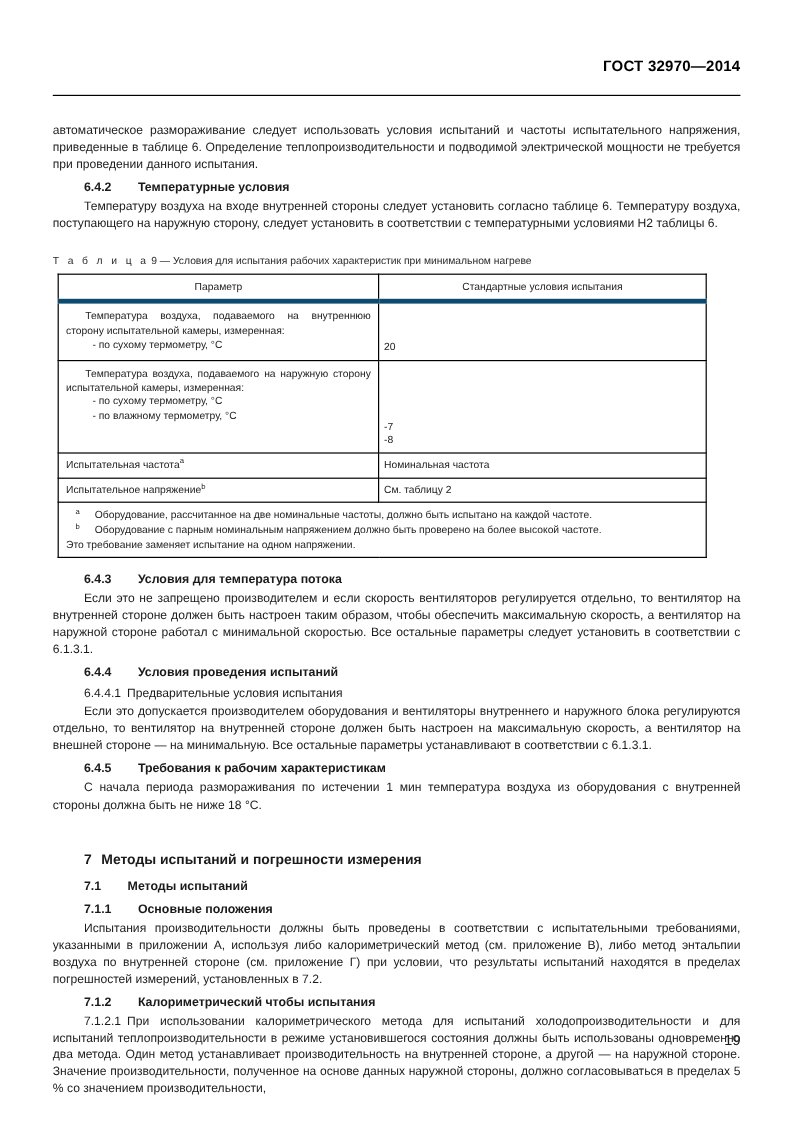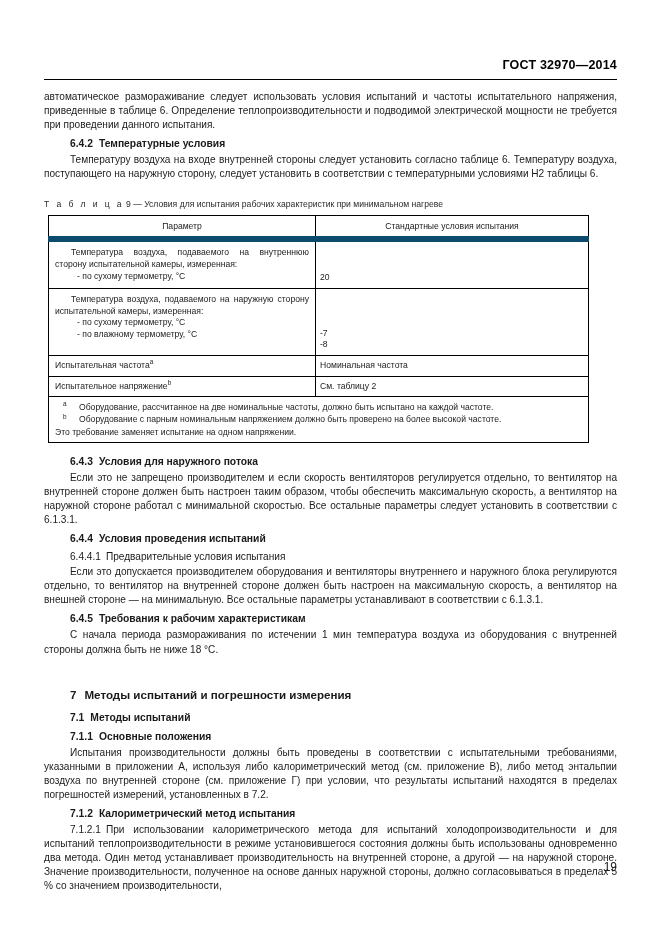--- a/index.html
+++ b/index.html
@@ -15,59 +15,59 @@
   }
   .page {
     position: relative;
     width: 661px;
     height: 936px;
     padding: 0;
   }
   
   .header {
     position: absolute;
-    top: 58px;
+    top: 48px;
     right: 44px;
     font-size: 12.5px;
     font-weight: bold;
     letter-spacing: 0.2px;
     color: #000;
   }
   .header-rule {
     position: absolute;
     top: 79px;
     left: 44px;
     right: 44px;
     height: 1px;
     background: #000;
   }
   
   .content {
     position: absolute;
-    top: 90px;
+    top: 103px;
     left: 44px;
     width: 573px;
   }
   p.body {
     margin: 0;
     font-size: 10.1px;
     line-height: 14.1px;
     text-align: justify;
     text-justify: inter-word;
     color: #1b1b1b;
   }
   p.body.indent { text-indent: 26px; }
   h3.sec {
     margin: 5px 0 2px 0;
     font-size: 10.3px;
     font-weight: bold;
     padding-left: 26px;
     line-height: 14px;
   }
-  h3.sec .num { margin-right: 6px; }
+  h3.sec .num { margin-right: 22px; }
   p.subsec {
     margin: 4px 0 1px 0;
     font-size: 10.1px;
     padding-left: 26px;
     line-height: 14px;
   }
   p.subsec .num { margin-right: 5px; }
   h2.chapter {
     margin: 30px 0 9px 0;
     font-size: 11.6px;
@@ -95,21 +95,21 @@
     font-size: 8.6px;
     color: #222;
     table-layout: fixed;
   }
   table.t9 td, table.t9 th {
     border: 1px solid #000;
     padding: 0;
     vertical-align: top;
   }
   table.t9 .head th {
-    border-bottom: 6px solid #0c4a6e;
+    border-bottom: 4px solid #0c4a6e;
     font-weight: normal;
     text-align: center;
     padding: 5px 4px 5px 4px;
     font-size: 8.6px;
   }
   table.t9 .c-param {
     padding: 5px 6px 4px 6px;
     text-align: justify;
     line-height: 11.6px;
     margin-left: 40px;
@@ -197,21 +197,21 @@
       <tbody>
         <tr style="height:49px">
           <td class="c-param">
             <span class="lead">Температура воздуха, подаваемого на внутреннюю сторону испытательной камеры, измеренная:</span>
             <span class="dash">- по сухому термометру, °С</span>
           </td>
           <td class="c-value">
             <span class="v">20</span>
           </td>
         </tr>
-        <tr style="height:67px">
+        <tr style="height:77px">
           <td class="c-param">
             <span class="lead">Температура воздуха, подаваемого на наружную сторону испытательной камеры, измеренная:</span>
             <span class="dash">- по сухому термометру, °С</span>
             <span class="dash">- по влажному термометру, °С</span>
           </td>
           <td class="c-value">
             <span class="v">-7</span>
             <span class="v">-8</span>
           </td>
         </tr>
@@ -227,21 +227,21 @@
           <td class="notes" colspan="2">
             <span class="note note-a"><span class="mk">a</span><span>Оборудование, рассчитанное на две номинальные частоты, должно быть испытано на каждой частоте.</span></span>
             <span class="note note-a"><span class="mk">b</span><span>Оборудование с парным номинальным напряжением должно быть проверено на более высокой частоте.</span></span>
             <span class="note-cont">Это требование заменяет испытание на одном напряжении.</span>
           </td>
         </tr>
       </tbody>
     </table>
 
     <h3 class="sec" style="margin-top:12px">
-      <span class="num">6.4.3</span><span>Условия для наружного потока</span>
+      <span class="num">6.4.3</span><span>Условия для температура потока</span>
     </h3>
     <p class="body indent">Если это не запрещено производителем и если скорость вентиляторов регулируется отдельно, то вентилятор на внутренней стороне должен быть настроен таким образом, чтобы обеспечить максимальную скорость, а вентилятор на наружной стороне работал с минимальной скоростью. Все остальные параметры следует установить в соответствии с 6.1.3.1.</p>
 
     <h3 class="sec">
       <span class="num">6.4.4</span><span>Условия проведения испытаний</span>
     </h3>
     <p class="subsec">
       <span class="num">6.4.4.1</span><span>Предварительные условия испытания</span>
     </p>
     <p class="body indent">Если это допускается производителем оборудования и вентиляторы внутреннего и наружного блока регулируются отдельно, то вентилятор на внутренней стороне должен быть настроен на максимальную скорость, а вентилятор на внешней стороне — на минимальную. Все остальные параметры устанавливают в соответствии с 6.1.3.1.</p>
@@ -257,21 +257,21 @@
 
     <h3 class="sec">
       <span class="num">7.1</span><span>Методы испытаний</span>
     </h3>
     <h3 class="sec">
       <span class="num">7.1.1</span><span>Основные положения</span>
     </h3>
     <p class="body indent">Испытания производительности должны быть проведены в соответствии с испытательными требованиями, указанными в приложении А, используя либо калориметрический метод (см. приложение В), либо метод энтальпии воздуха по внутренней стороне (см. приложение Г) при условии, что результаты испытаний находятся в пределах погрешностей измерений, установленных в 7.2.</p>
 
     <h3 class="sec">
-      <span class="num">7.1.2</span><span>Калориметрический метод испытания</span>
+      <span class="num">7.1.2</span><span>Калориметрический чтобы испытания</span>
     </h3>
     <p class="body indent"><span class="num" style="margin-right:5px">7.1.2.1</span><span>При использовании калориметрического метода для испытаний холодопроизводительности и для испытаний теплопроизводительности в режиме установившегося состояния должны быть использованы одновременно два метода. Один метод устанавливает производительность на внутренней стороне, а другой — на наружной стороне. Значение производительности, полученное на основе данных наружной стороны, должно согласовываться в пределах 5 % со значением производительности,</span></p>
 
   </div>
 
   <div class="pageno">19</div>
 
 </div>
 
 </body></html>

